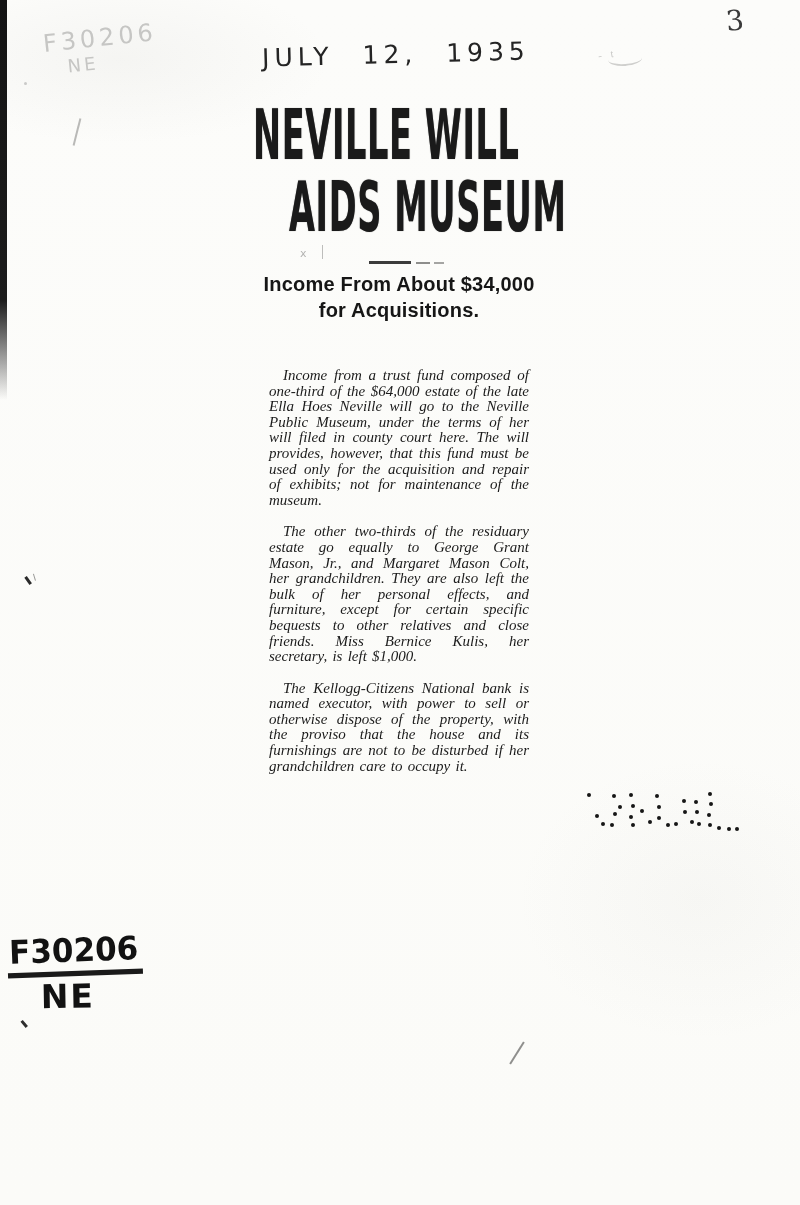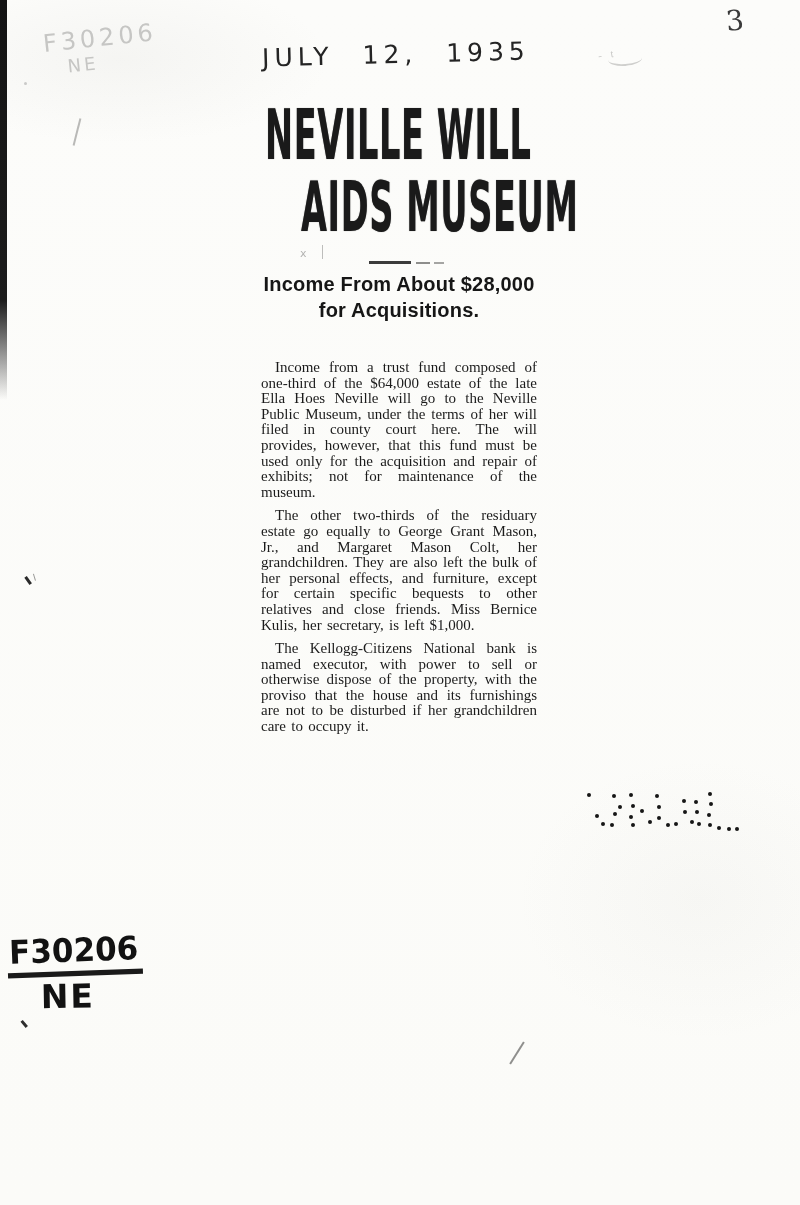--- a/index.html
+++ b/index.html
@@ -56,21 +56,21 @@
     position:absolute;left:598px;top:48px;
     font-size:11px;color:#c9c9c7;letter-spacing:3px;
     transform:rotate(-10deg);
   }
   
   .slash-left{
     position:absolute;left:76px;top:118px;width:2px;height:28px;
     background:#b9b9b7;transform:rotate(14deg);
   }
   
-  .headline{position:absolute;left:253px;top:100px;width:300px;margin-left:12px;}
+  .headline{position:absolute;left:253px;top:100px;width:300px;}
   .headline .hl{
     display:block;
     font-family:"DejaVu Sans", sans-serif;
     font-weight:bold;
     font-size:56px;
     color:#1a1a1a;
     white-space:nowrap;
     transform:scale(0.60,1.25);
     transform-origin:left top;
     letter-spacing:1px;
@@ -95,21 +95,21 @@
     letter-spacing:0.2px;
   }
   
   .article{
     position:absolute;left:253px;top:352px;width:292px;
     font-size:15px;line-height:15.6px;
     text-align:justify;
     color:#1b1b1b;
     word-spacing:1.5px;
   }
-  .article p{margin:8px;text-indent:14px;}
+  .article p{margin:16px;text-indent:14px;font-style:italic;}
   
   .dots{position:absolute;left:0;top:0;}
   .dots .dot{position:absolute;width:4px;height:4px;border-radius:50%;background:#161616;}
   
   .ink-code{
     position:absolute;left:8px;top:932px;
     font-family:"DejaVu Sans", sans-serif;
     font-weight:bold;color:#121212;
     transform:rotate(-2deg);
   }
@@ -163,21 +163,21 @@
   </div>
 
   <div class="mark-x">x</div>
   <div class="mark-bar"></div>
 
   <div class="rule-dash"></div>
   <div class="rule-dash2"></div>
   <div class="rule-dash3"></div>
 
   <div class="subhead">
-    <div>Income From About $28,000</div>
+    <div>Income From About $34,000</div>
     <div>for Acquisitions.</div>
   </div>
 
   <div class="article">
     <p>Income from a trust fund composed of one-third of the $64,000 estate of the late Ella Hoes Neville will go to the Neville Public Museum, under the terms of her will filed in county court here. The will provides, however, that this fund must be used only for the acquisition and repair of exhibits; not for maintenance of the museum.</p>
     <p>The other two-thirds of the residuary estate go equally to George Grant Mason, Jr., and Margaret Mason Colt, her grandchildren. They are also left the bulk of her personal effects, and furniture, except for certain specific bequests to other relatives and close friends. Miss Bernice Kulis, her secretary, is left $1,000.</p>
     <p>The Kellogg-Citizens National bank is named executor, with power to sell or otherwise dispose of the property, with the proviso that the house and its furnishings are not to be disturbed if her grandchildren care to occupy it.</p>
   </div>
 
   <div class="dots">

